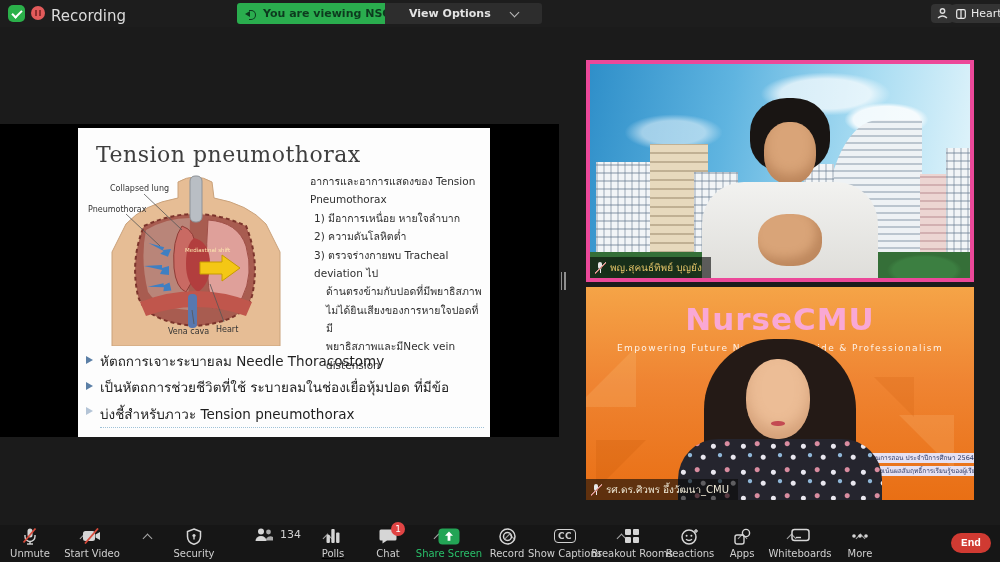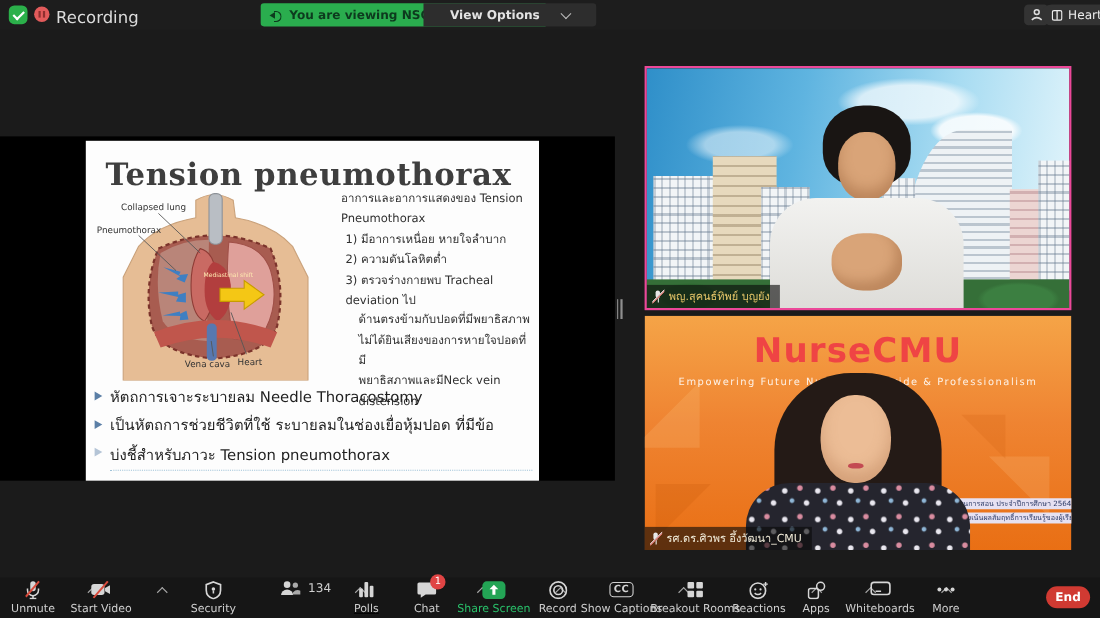--- a/index.html
+++ b/index.html
@@ -23,34 +23,34 @@
   .share-banner span{font-size:11px;font-weight:bold;color:#0d3a1e;white-space:nowrap;}
   .view-options{position:absolute;left:385px;top:3px;height:21px;background:#2d2d2d;border-radius:0 3px 3px 0;display:flex;align-items:center;padding:0 24px;gap:20px;}
   .view-options span{font-size:11px;font-weight:bold;color:#e3e3e3;white-space:nowrap;}
   .chev-down{width:7px;height:7px;border-right:1.5px solid #bbb;border-bottom:1.5px solid #bbb;transform:rotate(45deg);margin-top:-3px;}
   .cast-btn{position:absolute;left:931px;top:4px;width:22px;height:19px;background:#333;border-radius:4px;display:flex;align-items:center;justify-content:center;}
   .view-btn{position:absolute;left:947px;top:4px;height:19px;background:#333;border-radius:9px;display:flex;align-items:center;justify-content:center;padding:0 9px;gap:5px;}
   .view-btn span{font-size:11px;color:#ececec;}
   
   .share-area{position:absolute;left:0;top:124px;width:559px;height:313px;background:#000;}
   .slide{position:absolute;left:78px;top:4px;width:412px;height:309px;background:#fdfdfd;color:#333;}
-  .slide-title{position:absolute;left:18px;top:14px;font-family:"DejaVu Serif","Liberation Serif",serif;font-size:28px;letter-spacing:.5px;color:#3e3e3e;font-weight:bold;}
+  .slide-title{position:absolute;left:18px;top:14px;font-family:"DejaVu Serif","Liberation Serif",serif;font-size:22px;letter-spacing:.5px;color:#3e3e3e;}
   .signs{position:absolute;left:232px;top:44px;width:172px;font-size:10.5px;line-height:1.75;color:#2f2f2f;}
   .signs .ind{padding-left:16px;}
   .signs .num{padding-left:4px;}
   .bullets{position:absolute;left:8px;top:220px;width:398px;font-size:13.5px;line-height:1.95;color:#1f1f1f;}
   .bullet-row{display:flex;gap:7px;align-items:flex-start;}
   .bullet-row .tri{flex:0 0 auto;margin-top:8px;width:0;height:0;border-left:7px solid #5b7fa6;border-top:4.5px solid transparent;border-bottom:4.5px solid transparent;}
   .bullet-row.cont .tri{opacity:.45;margin-top:6px;}
   .dotted{border-bottom:1.5px dotted #9fc2d8;}
   
   .panel-divider{position:absolute;left:560px;top:272px;width:6px;height:18px;display:flex;gap:2px;justify-content:center;}
   .panel-divider i{display:block;width:1.5px;height:18px;background:#8f8f8f;}
   .video{position:absolute;left:586px;width:388px;overflow:hidden;background:#222;}
-  .video-top{top:60px;height:222px;border:2px solid #ec4899;}
+  .video-top{top:60px;height:222px;border:4px solid #ec4899;}
   .video-bottom{top:287px;height:213px;}
   .nametag{position:absolute;left:0;bottom:0;background:rgba(10,10,10,.62);display:flex;align-items:center;gap:5px;padding:3px 9px 3px 5px;z-index:9;}
   .nametag span{font-size:10px;white-space:nowrap;}
   .nametag .gold{color:#e4c468;}
   .nametag .white{color:#f0ead8;}
   
   .sky{position:absolute;inset:0;background:
     radial-gradient(60px 24px at 78% 26%, rgba(255,255,255,.85) 0 55%, transparent 70%),
     radial-gradient(90px 30px at 62% 14%, rgba(255,255,255,.7) 0 50%, transparent 72%),
     radial-gradient(70px 26px at 22% 32%, rgba(255,255,255,.5) 0 45%, transparent 70%),
@@ -65,21 +65,21 @@
     radial-gradient(46px 18px at 62% 60%, #2e6a31 0 60%, transparent 70%),
     radial-gradient(52px 22px at 88% 70%, #3c7f41 0 60%, transparent 72%),#356f38;}
   .p1-hair{position:absolute;left:160px;top:34px;width:80px;height:74px;border-radius:46% 46% 42% 42%;background:#191513;}
   .p1-face{position:absolute;left:174px;top:58px;width:52px;height:62px;border-radius:46%;background:#d9a478;box-shadow:inset 0 -9px 12px rgba(150,95,55,.45);}
   .p1-chair{position:absolute;left:136px;top:128px;width:22px;height:70px;border-radius:8px;background:#c23a2e;}
   .p1-body{position:absolute;left:112px;top:118px;width:176px;height:104px;border-radius:42px 42px 0 0;background:linear-gradient(180deg,#f2f2f0,#dddcd8);}
   .p1-hands{position:absolute;left:168px;top:150px;width:64px;height:52px;border-radius:45%;background:#d9a478;box-shadow:inset -6px -8px 10px rgba(150,95,55,.4);}
   
   .orange-bg{position:absolute;inset:0;background:linear-gradient(180deg,#f5a447 0%,#ef8432 45%,#e96f14 100%);}
   .cube{position:absolute;width:0;height:0;border-style:solid;opacity:.5;}
-  .brand{position:absolute;left:0;top:14px;width:100%;text-align:center;color:#ef4444;font-size:31px;font-weight:bold;letter-spacing:1px;z-index:2;}
+  .brand{position:absolute;left:0;top:14px;width:100%;text-align:center;color:#f9a8d4;font-size:31px;font-weight:bold;letter-spacing:1px;z-index:2;}
   .tagline{position:absolute;left:0;top:56px;width:100%;text-align:center;color:rgba(255,255,255,.88);font-size:9px;letter-spacing:1.4px;z-index:2;}
   .caption-strip{position:absolute;background:#e6e1f2;color:#2c3a66;font-size:6.5px;line-height:1.6;white-space:nowrap;border-radius:3px;padding:0 4px;z-index:3;overflow:hidden;}
   .p2-hair{position:absolute;left:118px;top:52px;width:152px;height:200px;border-radius:70px 70px 26px 26px;background:#241a16;z-index:4;}
   .p2-face{position:absolute;left:160px;top:72px;width:64px;height:80px;border-radius:48%;background:#ecbd96;box-shadow:inset 0 -10px 14px rgba(170,110,70,.35);z-index:5;}
   .p2-lips{position:absolute;left:185px;top:134px;width:14px;height:5px;border-radius:45%;background:#c34a52;z-index:6;}
   .p2-body{position:absolute;left:92px;top:152px;width:204px;height:70px;border-radius:40px 40px 0 0;z-index:4;
     background:radial-gradient(circle at 18% 28%, #e9e7ef 0 2px, transparent 3px),
       radial-gradient(circle at 64% 18%, #d98ca0 0 2px, transparent 3px),
       radial-gradient(circle at 40% 62%, #8fb6d6 0 1.6px, transparent 2.6px),
       radial-gradient(circle at 84% 70%, #e9e7ef 0 2px, transparent 3px),
@@ -92,21 +92,21 @@
   
   .toolbar{position:absolute;left:0;top:525px;width:1000px;height:37px;background:#161616;}
   .tb-item{position:absolute;top:2px;height:34px;display:flex;flex-direction:column;align-items:center;justify-content:space-between;padding-bottom:2px;cursor:pointer;}
   .tb-icon{height:18px;display:flex;align-items:center;justify-content:center;position:relative;}
   .tb-label{font-size:10px;color:#cfcfcf;white-space:nowrap;}
   .tb-label.green{color:#29c06a;}
   .tb-chev{position:absolute;width:7px;height:7px;border-left:1.5px solid #a8a8a8;border-top:1.5px solid #a8a8a8;transform:rotate(45deg);top:8px;}
   .badge{position:absolute;top:-5px;right:-8px;min-width:14px;height:14px;border-radius:8px;background:#e04444;color:#fff;font-size:9px;line-height:14px;text-align:center;padding:0 3px;}
   .pcount{position:absolute;left:26px;top:1px;font-size:11px;color:#cfcfcf;}
   .cc-box{border:1.7px solid #d2d2d2;border-radius:4px;color:#d2d2d2;font-size:9px;font-weight:bold;padding:1px 3px;letter-spacing:.5px;}
-  .end-btn{position:absolute;left:951px;top:533px;width:40px;height:20px;border-radius:10px;background:#d03a32;color:#fff;font-size:11px;font-weight:bold;text-align:center;line-height:20px;cursor:pointer;}
+  .end-btn{position:absolute;left:951px;top:533px;width:40px;height:20px;border-radius:10px;background:#d03a32;color:#fff;font-size:11px;font-weight:bold;text-align:center;line-height:20px;cursor:pointer;font-family:Liberation Mono, monospace;}
   svg{display:block;}
 </style>
 </head>
 <body>
 
 <div id="app">
 
   <div class="topbar">
     <div class="rec-shield"></div>
     <div class="rec-dot">

